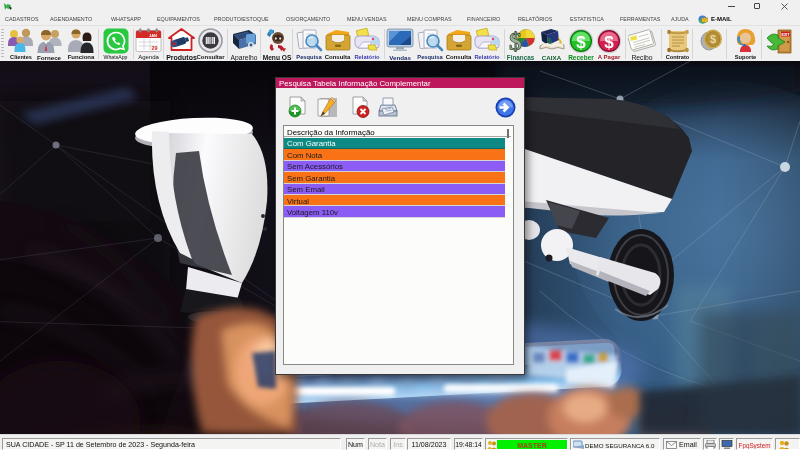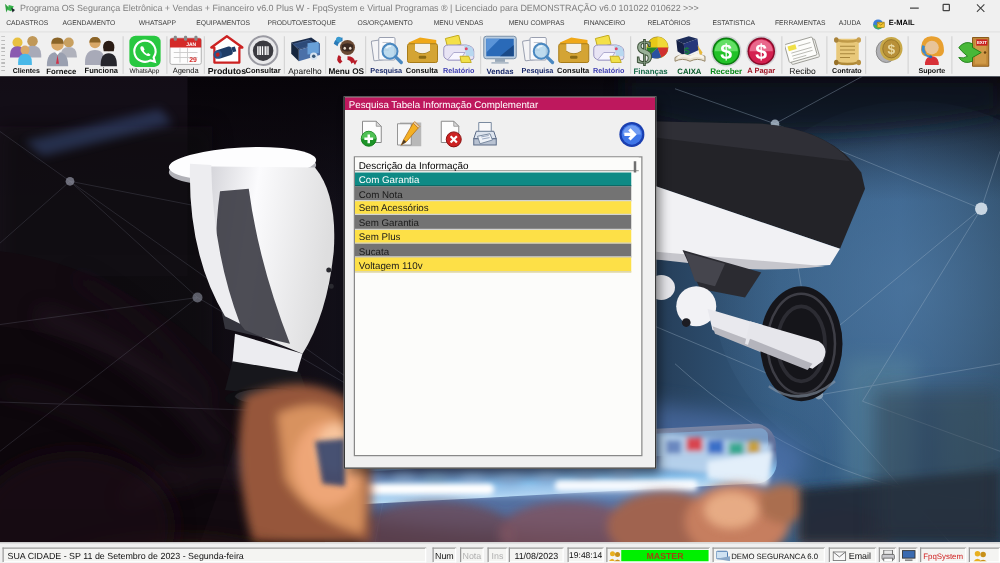--- a/index.html
+++ b/index.html
@@ -21,42 +21,41 @@
 .tsep{position:absolute;top:3px;width:1px;height:30px;background:#d5d5d5}
 #grip{left:1px;top:3px;width:3px;height:30px;background:repeating-linear-gradient(to bottom,#bbb 0 1px,transparent 1px 3px)}
 
 #bgimg{left:0;top:61px;width:800px;height:373px;overflow:hidden}
 
 #dialog{left:275px;top:77px;width:250px;height:298px;background:#f0f0f0;border:1px solid #3a3a3a;box-shadow:3px 4px 8px rgba(0,0,0,.45)}
 #dlgtitle{left:0px;top:0px;width:248px;height:10px;background:#be185d;color:#fff;font-size:7.8px}
 #dlgtitle span{position:absolute;left:3px;top:1px;white-space:nowrap}
 #dlglist{left:7px;top:47px;width:231px;height:240px;background:#fcfcfa;border:1px solid #888;font-size:7.8px;color:#1a1a1a}
 .lrow{position:absolute;left:0;width:221px;height:11.4px;border-bottom:1px solid #d4d4d0;padding:1.5px 0 0 3px;white-space:nowrap;overflow:hidden}
-.lgreen{background:#fde047}
-.lwhite{background:#737373}
+.lgreen{background:#8b5cf6}
+.lwhite{background:#f97316}
 #lhead{position:absolute;left:0;top:0;width:227px;height:10.5px;background:#fcfcfa;border-bottom:1px solid #a8a8a4;padding:1.5px 0 0 3px;font-size:7.9px;color:#000}
 #lsel{position:absolute;left:0;top:11.5px;width:221px;height:11.4px;background:#0e8a85;color:#fff;padding:1.5px 0 0 3px;border-bottom:1px solid #0a6a66}
 #lthumb{position:absolute;right:4.5px;top:2.5px;width:1.5px;height:9px;background:#707070}
 
 .dico{position:absolute;top:18px}
 #bluearrow{left:219px;top:19px}
 
 #statusbar{left:0;top:434px;width:800px;height:16px;background:#f0f0f0;border-top:1px solid #dadada;font-size:7.1px;color:#111}
 .sbox{position:absolute;top:3px;height:12px;background:#f4f4f2;border:1px solid #fff;border-top-color:#9a9a9a;border-left-color:#9a9a9a;padding:1.5px 0 0 3px;white-space:nowrap;overflow:hidden}
 </style></head>
 <body>
 <div id="root">
 
 <div id="titlebar" class="abs">
   <svg id="appicon" class="abs" viewBox="0 0 10 9">
     <path d="M1 1 L4 4 L2 8 Z" fill="#2f9e3f"></path>
     <path d="M4 2 L8 3 L6 7 L3 6 Z" fill="#35b34a"></path>
     <path d="M6 4 L9 6 L7 8 Z" fill="#1d262d"></path>
   </svg>
-  <span id="titletext" class="abs">Programa OS Segurança Eletrônica + Vendas + Financeiro v6.0 Plus W - FpqSystem e Virtual Programas ® | Licenciado para DEMONSTRAÇÃO v6.0 101022 010622 &gt;&gt;&gt;</span>
   <div class="abs" style="left:728px;top:6px;width:7px;height:1px;background:#444"></div>
   <div class="abs" style="left:754px;top:3px;width:6px;height:6px;border:1px solid #444;border-radius:1px"></div>
   <svg class="abs" style="left:781px;top:3px" width="7" height="7" viewBox="0 0 7 7">
         <path d="M0.5 0.5 L6.5 6.5 M6.5 0.5 L0.5 6.5" stroke="#444" stroke-width="0.9"></path>
       </svg>
 </div>
 
 <div id="menubar" class="abs">
   <span style="left:5px">CADASTROS</span>
   <span style="left:50px">AGENDAMENTO</span>
@@ -620,22 +619,22 @@
     <path d="M4.5 10.5 L11 10.5 M8.5 6.5 L12.5 10.5 L8.5 14.5" stroke="#fff" stroke-width="2.6" fill="none"></path>
   </svg>
 
   <div id="dlglist" class="abs">
     <div id="lsel">Com Garantia</div>
     <div id="lhead">Descrição da Informação</div>
     <div id="lthumb"></div>
     <div class="lrow lwhite" style="top:23.4px">Com Nota</div>
     <div class="lrow lgreen" style="top:34.8px">Sem Acessórios</div>
     <div class="lrow lwhite" style="top:46.2px">Sem Garantia</div>
-    <div class="lrow lgreen" style="top:57.6px">Sem Plus</div>
-    <div class="lrow lwhite" style="top:69px">Sucata</div>
+    <div class="lrow lgreen" style="top:57.6px">Sem Email</div>
+    <div class="lrow lwhite" style="top:69px">Virtual</div>
     <div class="lrow lgreen" style="top:80.4px">Voltagem 110v</div>
   </div>
 </div>
 
 <div id="statusbar" class="abs">
   <div class="sbox" style="left:2px;width:339px">SUA CIDADE  - SP 11 de Setembro de 2023 - Segunda-feira</div>
   <div class="sbox" style="left:346px;width:19px;text-align:center;padding-left:0">Num</div>
   <div class="sbox" style="left:368px;width:19px;text-align:center;padding-left:0;color:#b0b0b0">Nota</div>
   <div class="sbox" style="left:390px;width:16px;text-align:center;padding-left:0;color:#b0b0b0">Ins</div>
   <div class="sbox" style="left:407px;width:44px;text-align:center;padding-left:0">11/08/2023</div>

